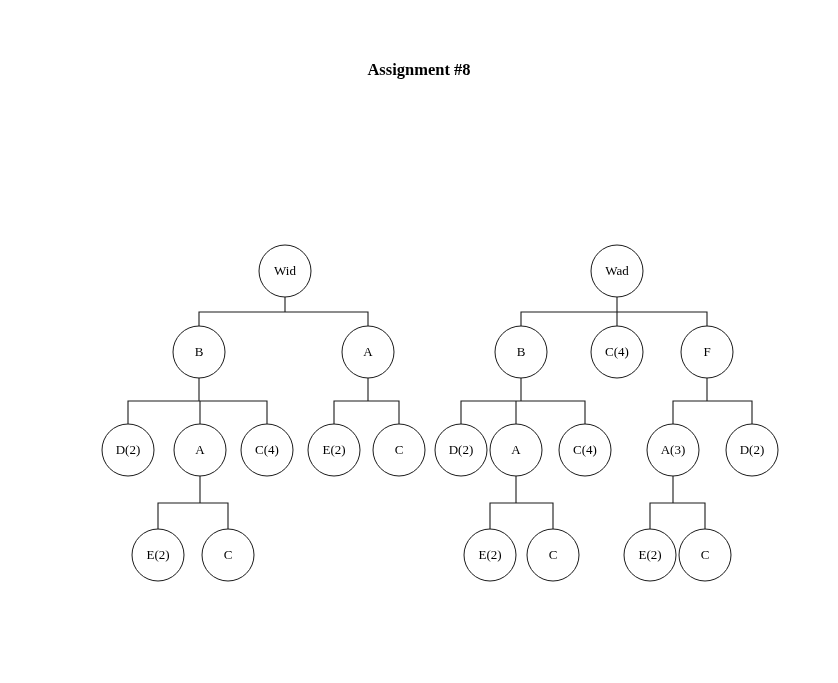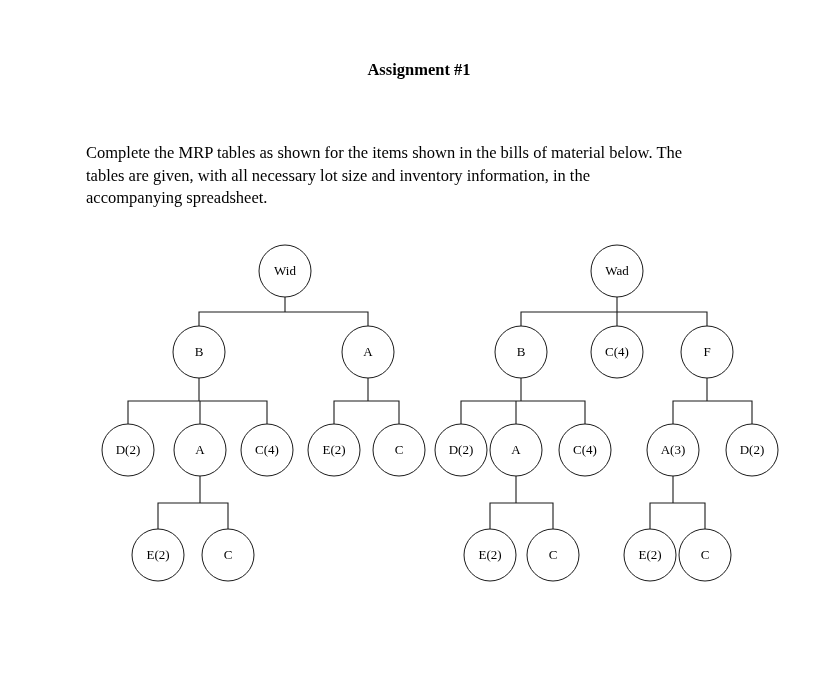--- a/index.html
+++ b/index.html
@@ -77,26 +77,23 @@
     stroke-width: 1.1;
     stroke-linecap: square;
   }
 </style>
 </head>
 <body>
 
 <div class="page">
 
   <div class="doc-title">
-    <span>Assignment #1</span>
+    <span>Assignment #8</span>
   </div>
 
-  <div class="intro">
-    <p>Complete the MRP tables as shown for the items shown in the bills of material below. The tables are given, with all necessary lot size and inventory information, in the accompanying spreadsheet.</p>
-  </div>
 
   <div class="bom-area">
     <svg class="bom-svg" viewBox="0 0 838 683" xmlns="http://www.w3.org/2000/svg">
       <g id="links-layer">
           <path class="link" d="M285 297 L285 312 M199 312 L368 312 M199 312 L199 326 M368 312 L368 326"></path>
           <path class="link" d="M199 378 L199 401 M128 401 L267 401 M128 401 L128 424 M200 401 L200 424 M267 401 L267 424"></path>
           <path class="link" d="M368 378 L368 401 M334 401 L399 401 M334 401 L334 424 M399 401 L399 424"></path>
           <path class="link" d="M200 476 L200 503 M158 503 L228 503 M158 503 L158 529 M228 503 L228 529"></path>
           <path class="link" d="M617 297 L617 312 M521 312 L707 312 M521 312 L521 326 M617 312 L617 326 M707 312 L707 326"></path>
           <path class="link" d="M521 378 L521 401 M461 401 L585 401 M461 401 L461 424 M516 401 L516 424 M585 401 L585 424"></path>

